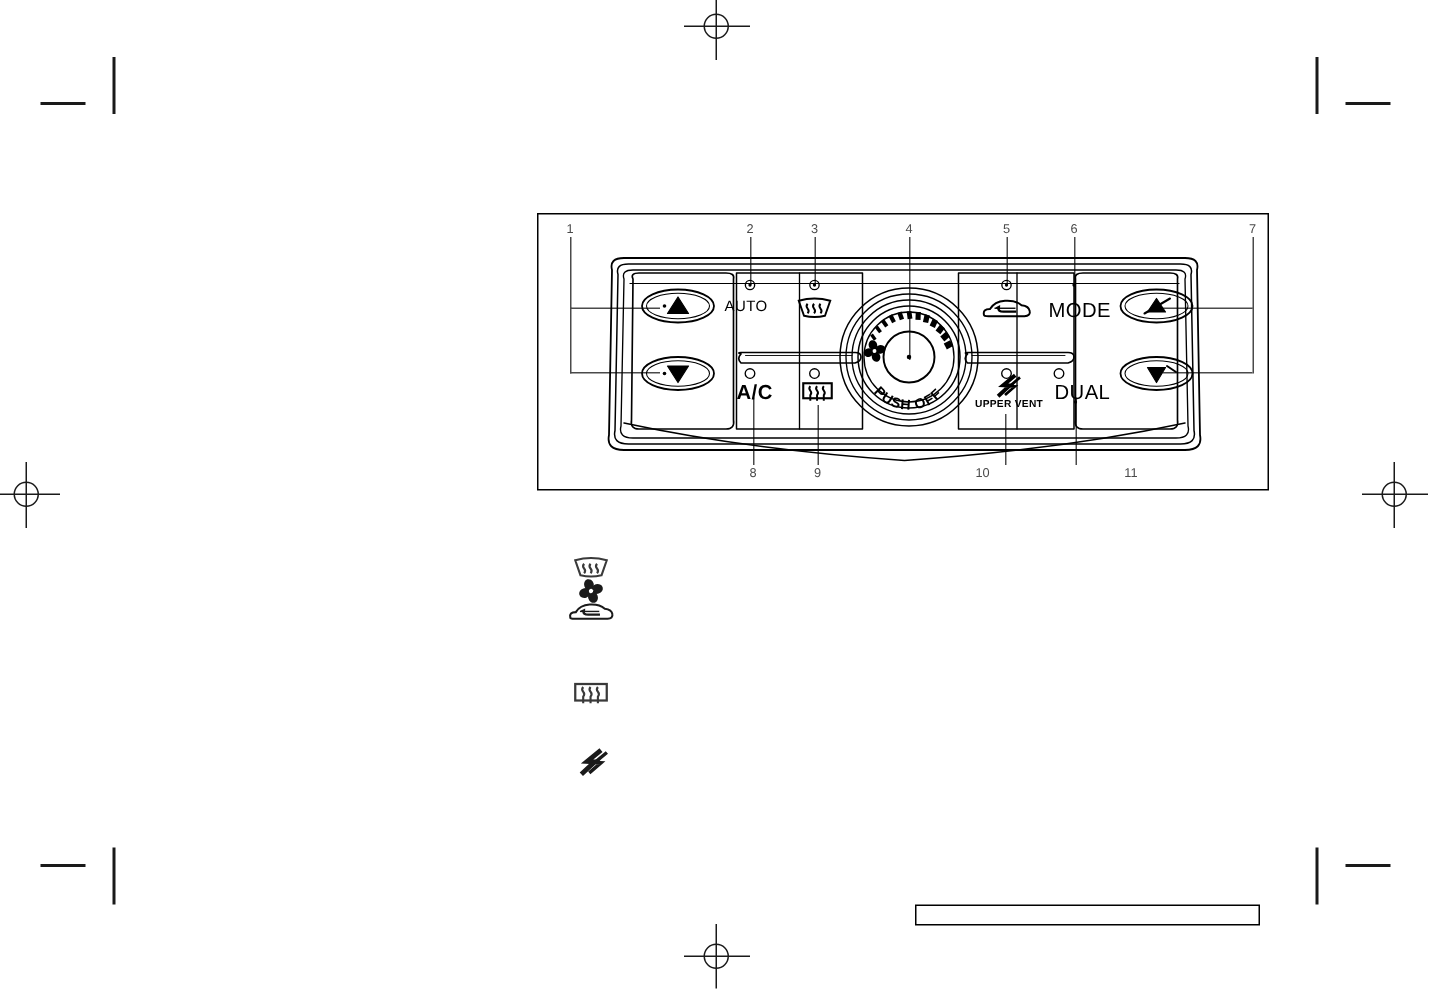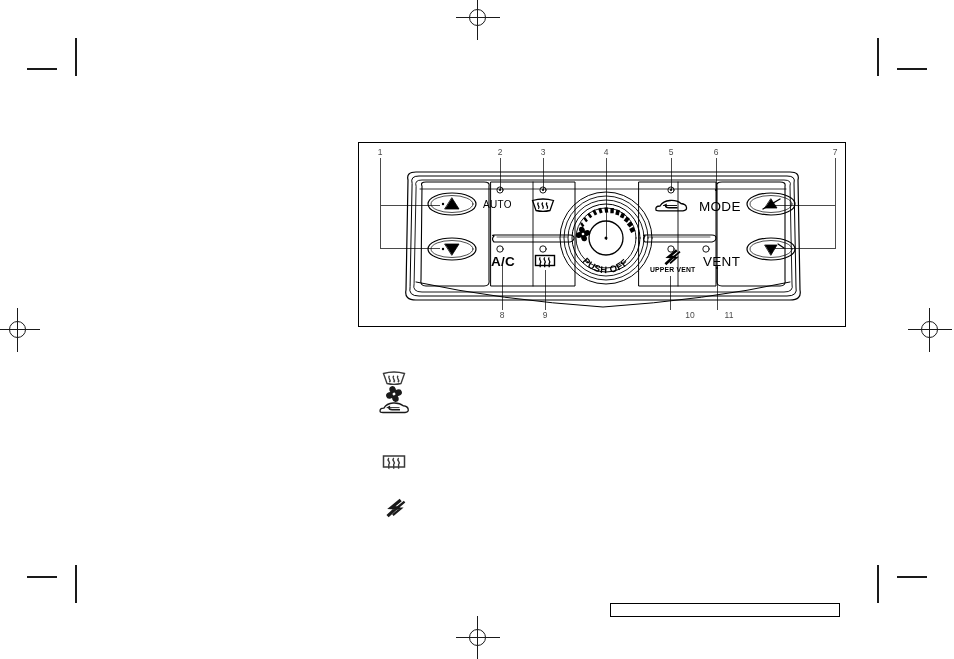--- a/index.html
+++ b/index.html
@@ -62,22 +62,22 @@
   <div class="callout-num" style="left:373px; top:148px;">1</div>
   <div class="callout-num" style="left:493px; top:148px;">2</div>
   <div class="callout-num" style="left:536px; top:148px;">3</div>
   <div class="callout-num" style="left:599px; top:148px;">4</div>
   <div class="callout-num" style="left:664px; top:148px;">5</div>
   <div class="callout-num" style="left:709px; top:148px;">6</div>
   <div class="callout-num" style="left:828px; top:148px;">7</div>
 
   <div class="callout-num" style="left:495px; top:311px;">8</div>
   <div class="callout-num" style="left:538px; top:311px;">9</div>
-  <div class="callout-num" style="left:683px; top:311px;">10</div>
-  <div class="callout-num" style="left:722px; top:311px;">11</div>
+  <div class="callout-num" style="left:648px; top:311px;">10</div>
+  <div class="callout-num" style="left:747px; top:311px;">11</div>
 
   <div class="lead lead-v" style="left:380px; top:158px; height:48px;"></div>
   <div class="lead lead-h" style="left:380px; top:205px; width:60px;"></div>
   <div class="lead lead-v" style="left:380px; top:205px; height:44px;"></div>
   <div class="lead lead-h" style="left:380px; top:248px; width:60px;"></div>
 
   <div class="lead lead-v" style="left:500px; top:158px; height:32px;"></div>
 
   <div class="lead lead-v" style="left:543px; top:158px; height:32px;"></div>
 
@@ -274,21 +274,21 @@
       <path d="M9.2 -6.4 L2.2 -0.6 L5.8 -0.4 L-1.0 5.4" fill="none" stroke="#1a1a1a" stroke-width="2.0"></path>
     </g>
   </svg>
 
   <div class="lbl" style="left:483px; top:199px; font-size:10px; letter-spacing:0.3px;">AUTO</div>
 
   <div class="lbl" style="left:491px; top:254px; font-size:13.5px; letter-spacing:0.3px;font-weight:bold;">A/C</div>
 
   <div class="lbl" style="left:699px; top:199px; font-size:13.5px; letter-spacing:0.3px;">MODE</div>
 
-  <div class="lbl" style="left:703px; top:254px; font-size:13.5px; letter-spacing:0.3px;">VENT</div>
+  <div class="lbl" style="left:703px; top:254px; font-size:13.5px; letter-spacing:0.3px;">DUAL</div>
 
   <div class="lbl" style="left:650px; top:266px; font-size:6.8px; font-weight:bold; letter-spacing:0.2px;">UPPER VENT</div>
 
   <div class="reg-mark" style="left:456px; top:-4px;">
     <div class="rv"></div>
       <div class="rh"></div>
       <div class="rc"></div>
   </div>
   <div class="reg-mark" style="left:-4px; top:308px;">
     <div class="rv"></div>

